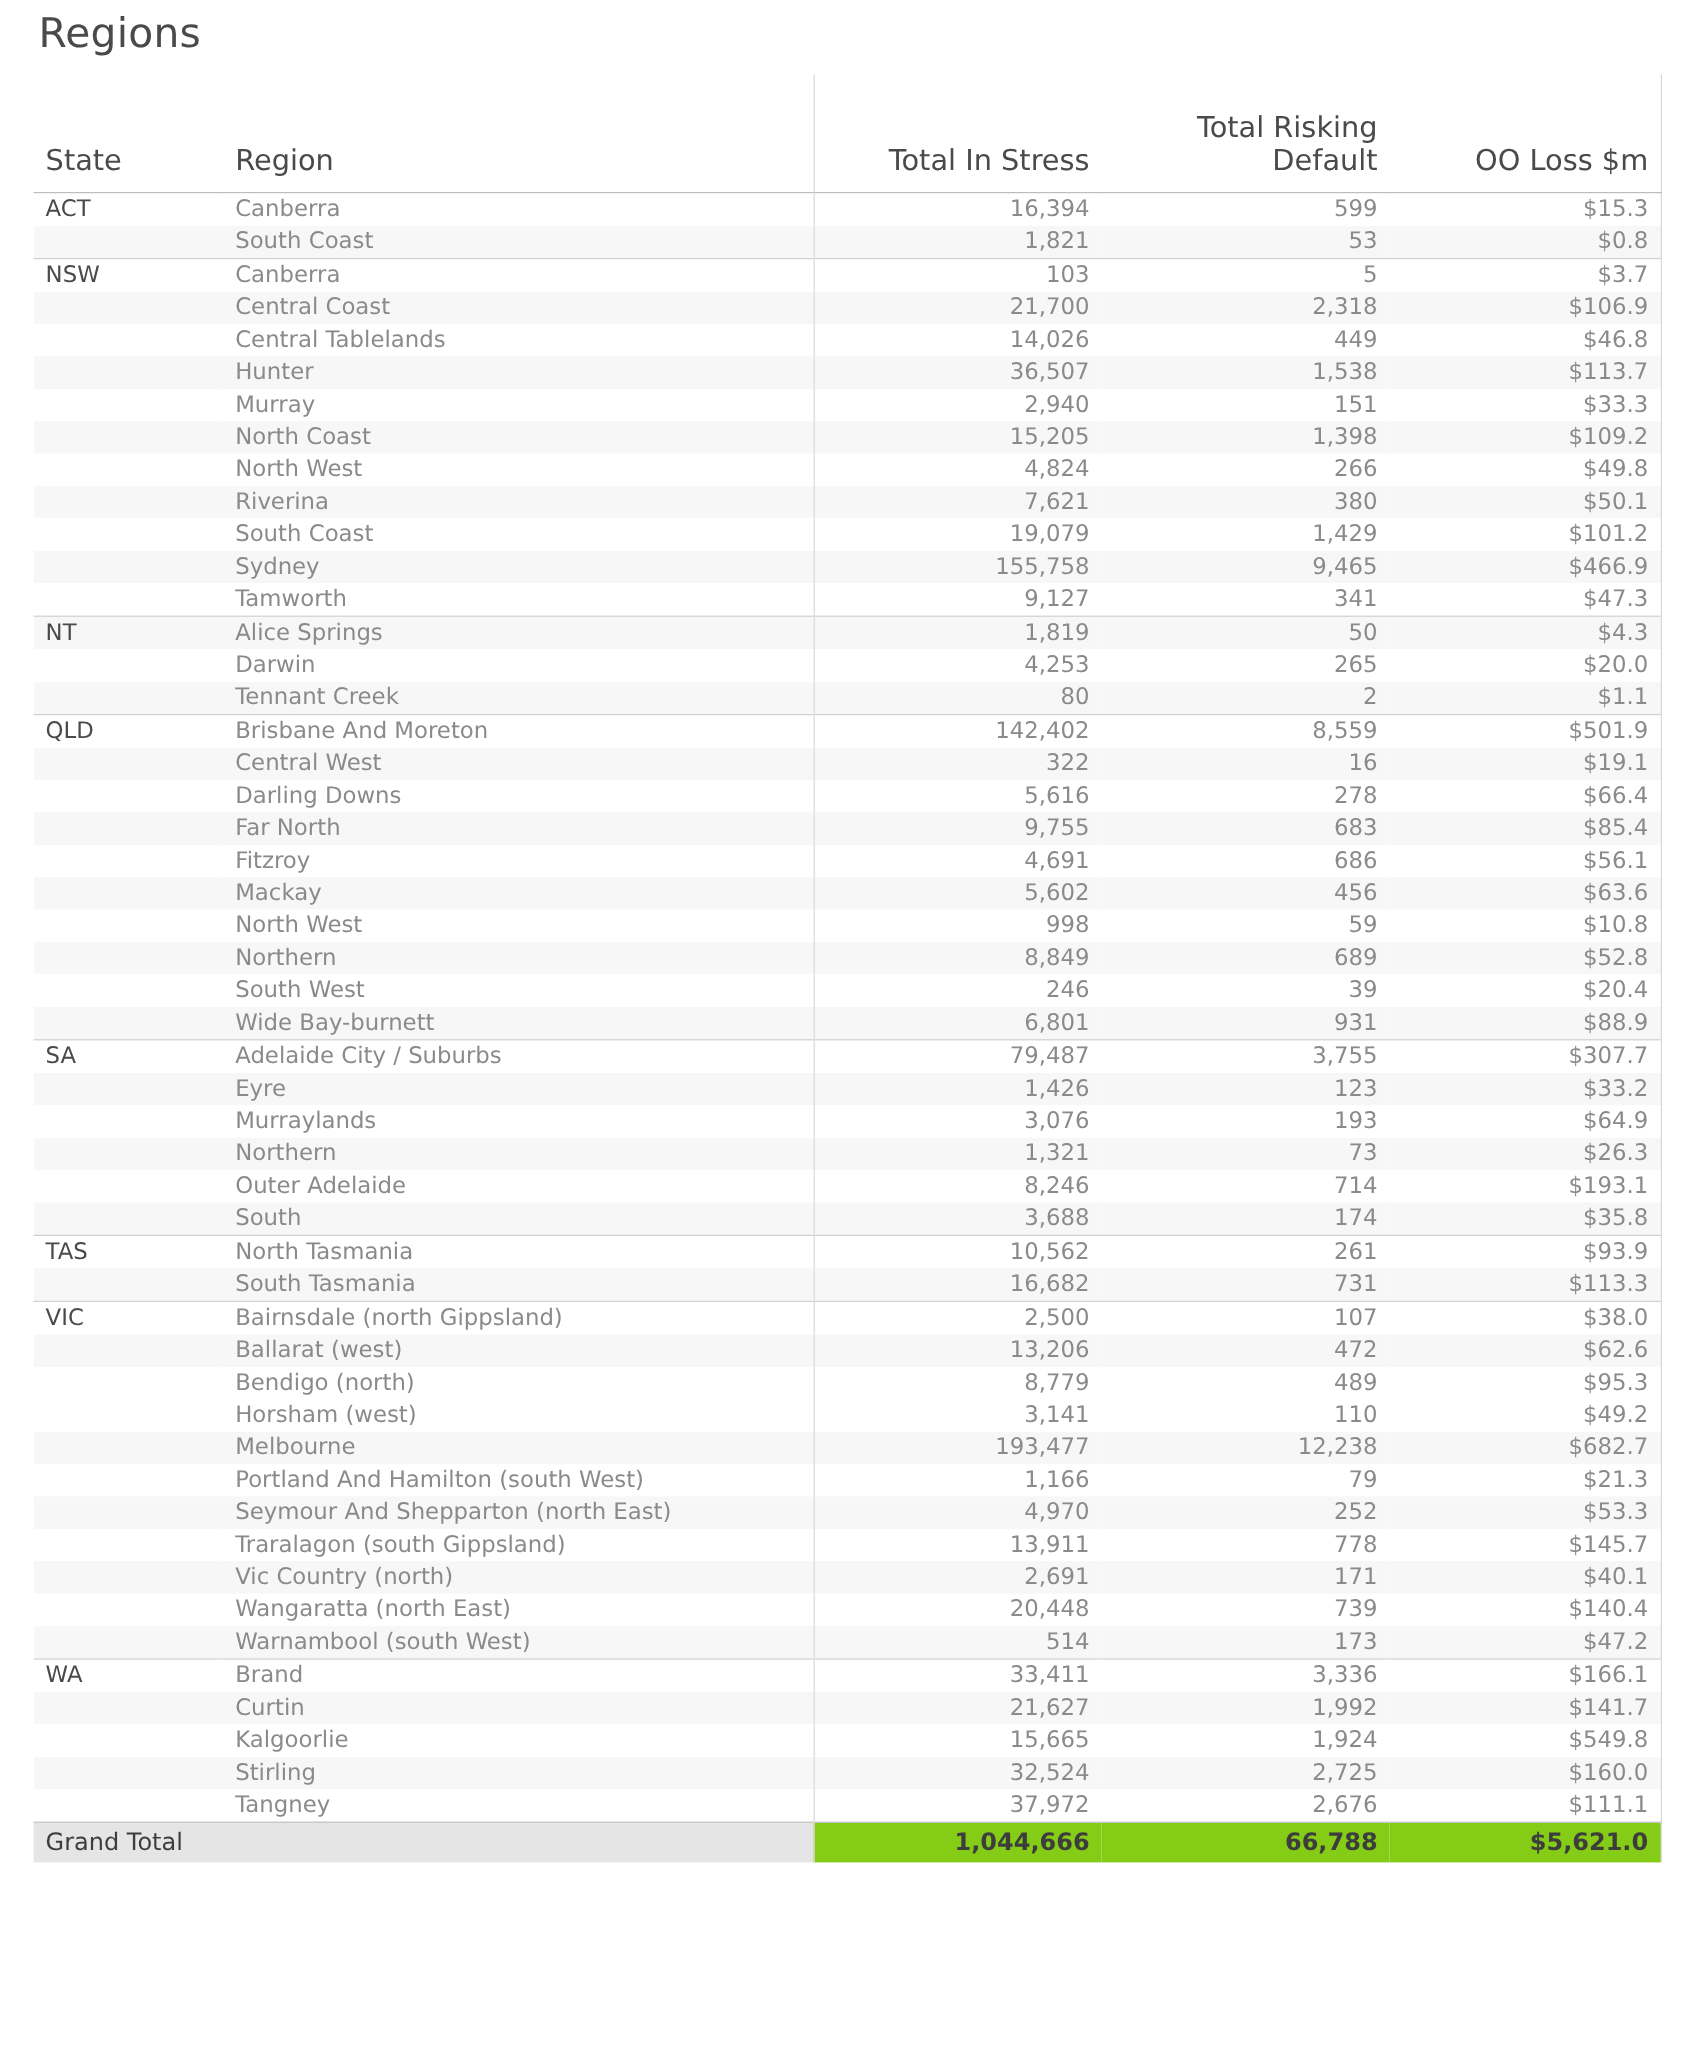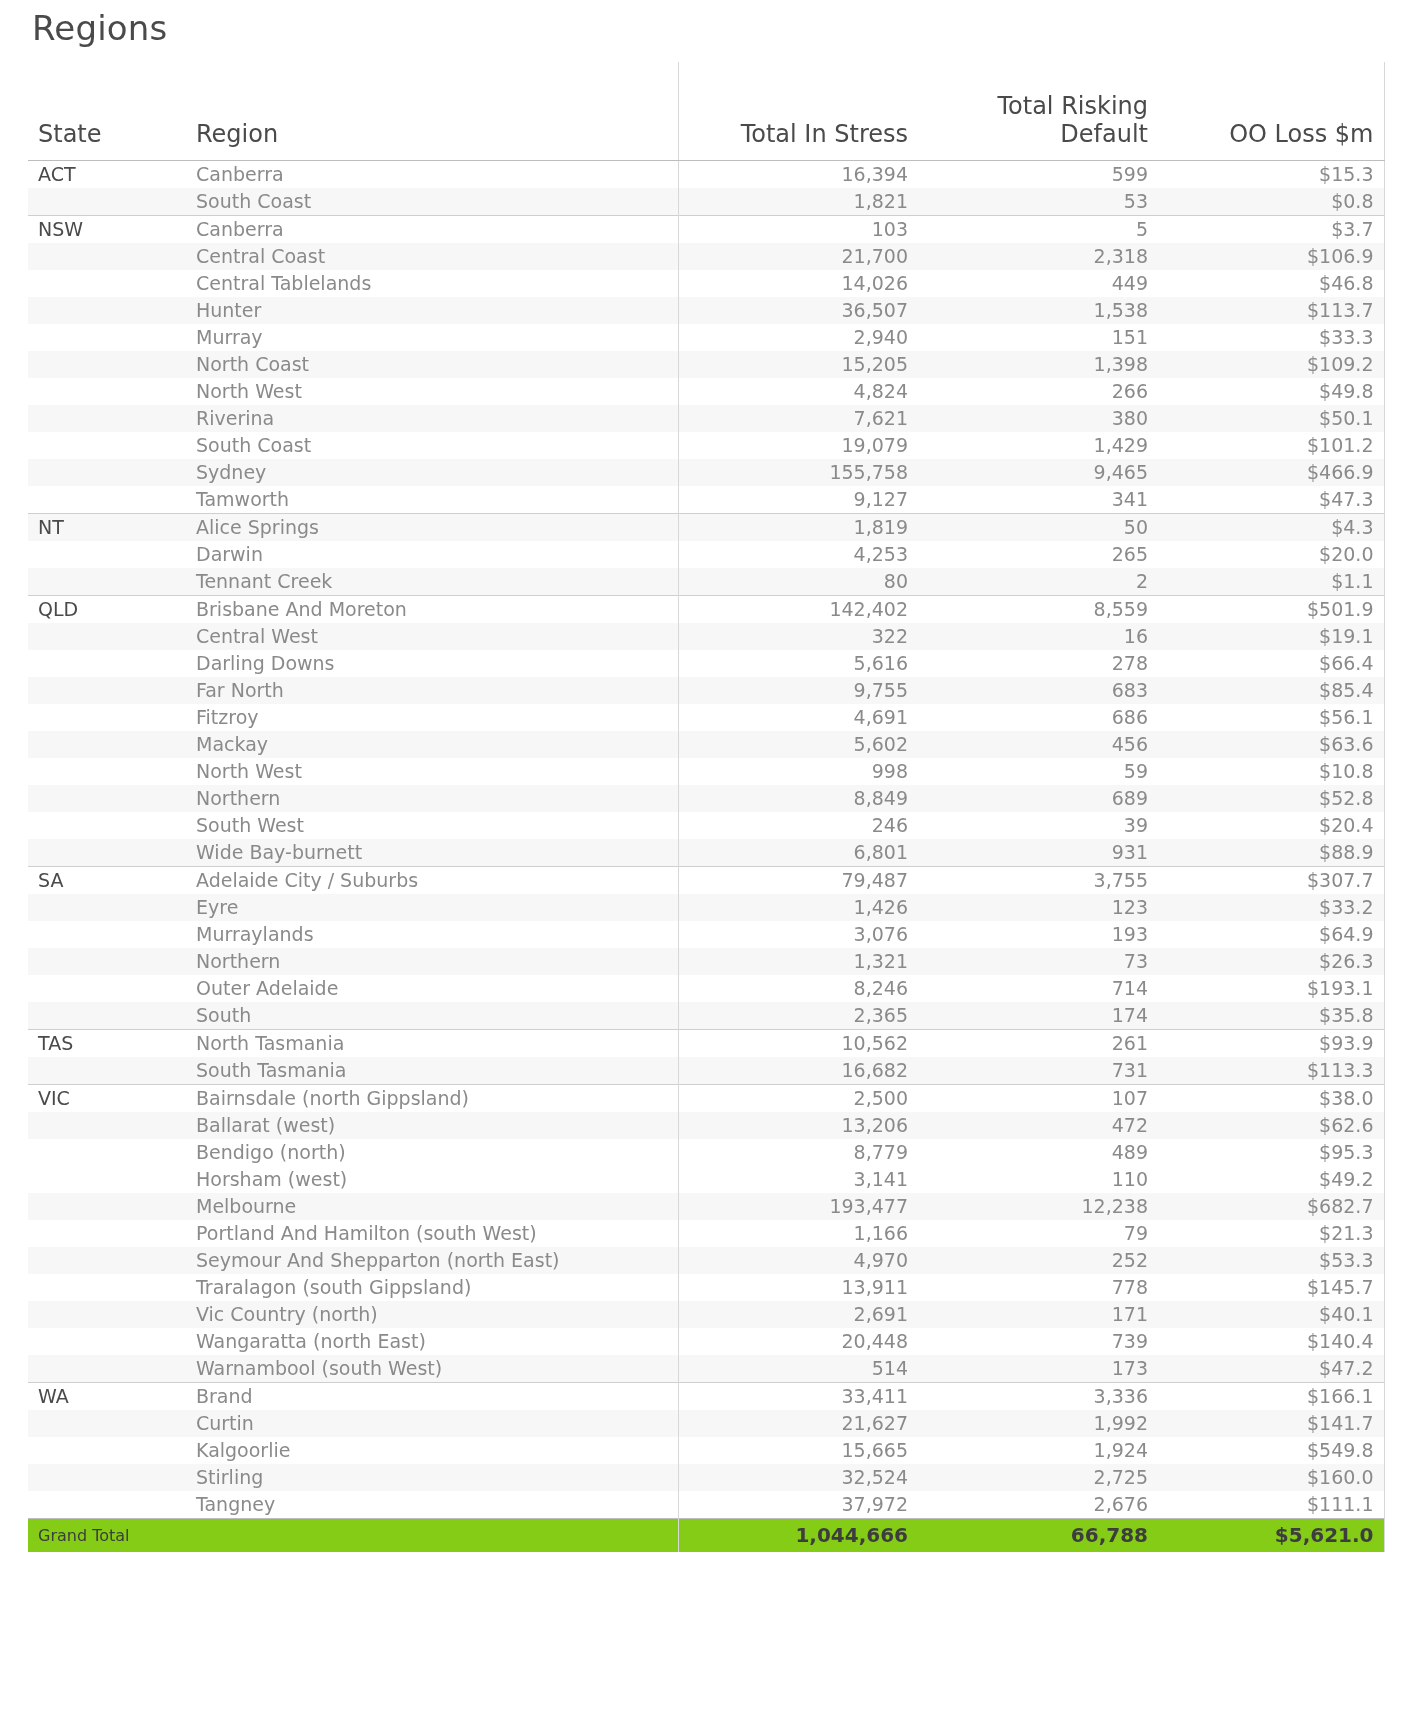--- a/index.html
+++ b/index.html
@@ -89,21 +89,21 @@
   tfoot td {
     height: 33px;
     line-height: 33px;
     font-size: 20px;
     color: #3d3d3d;
     padding: 0 10px;
     border-top: 1px solid #bdbdbd;
     background: #84cc16;
     white-space: nowrap;
   }
-  tfoot td.label { text-align: left; background: #84cc16; font-size: 16px; }
+  tfoot td.label { text-align: left; background: #e5e5e5; font-size: 20px; }
   tfoot td.num { text-align: right; font-weight: 700; font-variant-numeric: tabular-nums; }
   tfoot td.sep   { border-left: 1px solid #d8d8d8; }
   tfoot td.endsep{ border-right: 1px solid #d8d8d8; }
 </style>
 </head>
 <body>
 
 <div class="page">
 
   <div class="title">Regions</div>
@@ -339,21 +339,21 @@
         <tr>
           <td class="state"></td>
           <td class="region">Outer Adelaide</td>
           <td class="num sep">8,246</td>
           <td class="num">714</td>
           <td class="num endsep">$193.1</td>
         </tr>
         <tr class="alt">
           <td class="state"></td>
           <td class="region">South</td>
-          <td class="num sep">2,365</td>
+          <td class="num sep">3,688</td>
           <td class="num">174</td>
           <td class="num endsep">$35.8</td>
         </tr>
         <tr class="group-start">
           <td class="state">TAS</td>
           <td class="region">North Tasmania</td>
           <td class="num sep">10,562</td>
           <td class="num">261</td>
           <td class="num endsep">$93.9</td>
         </tr>

